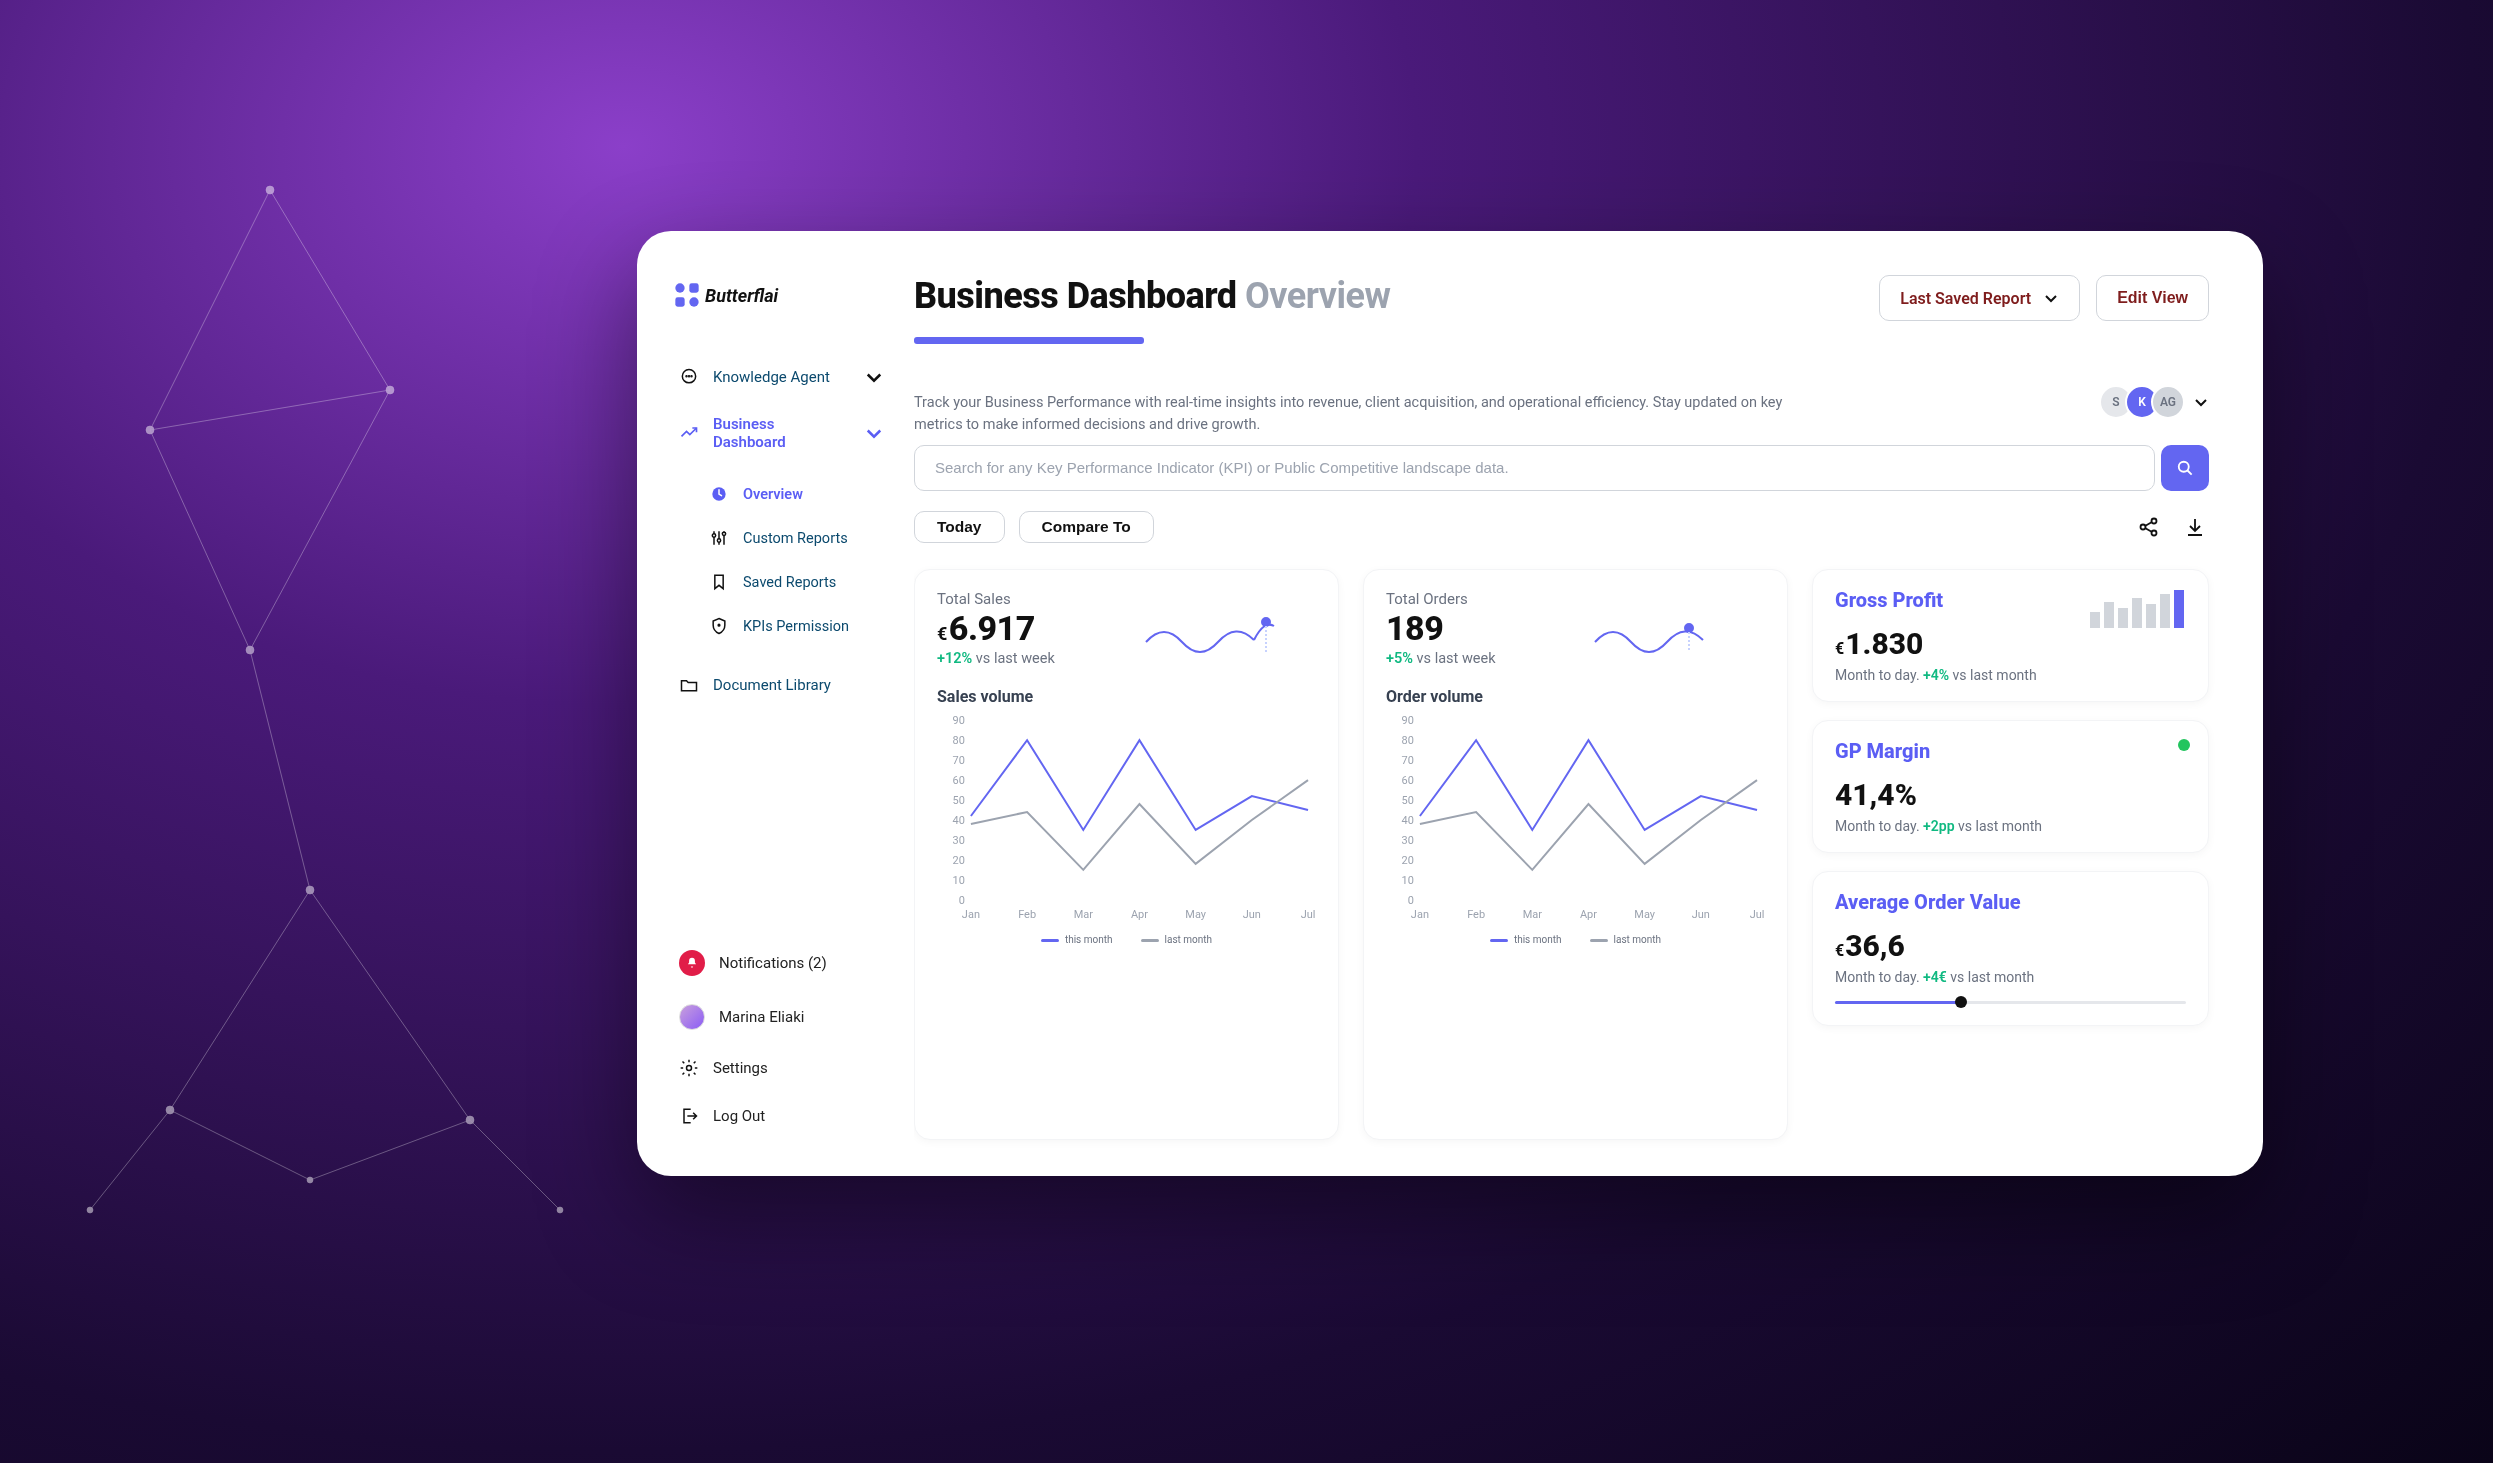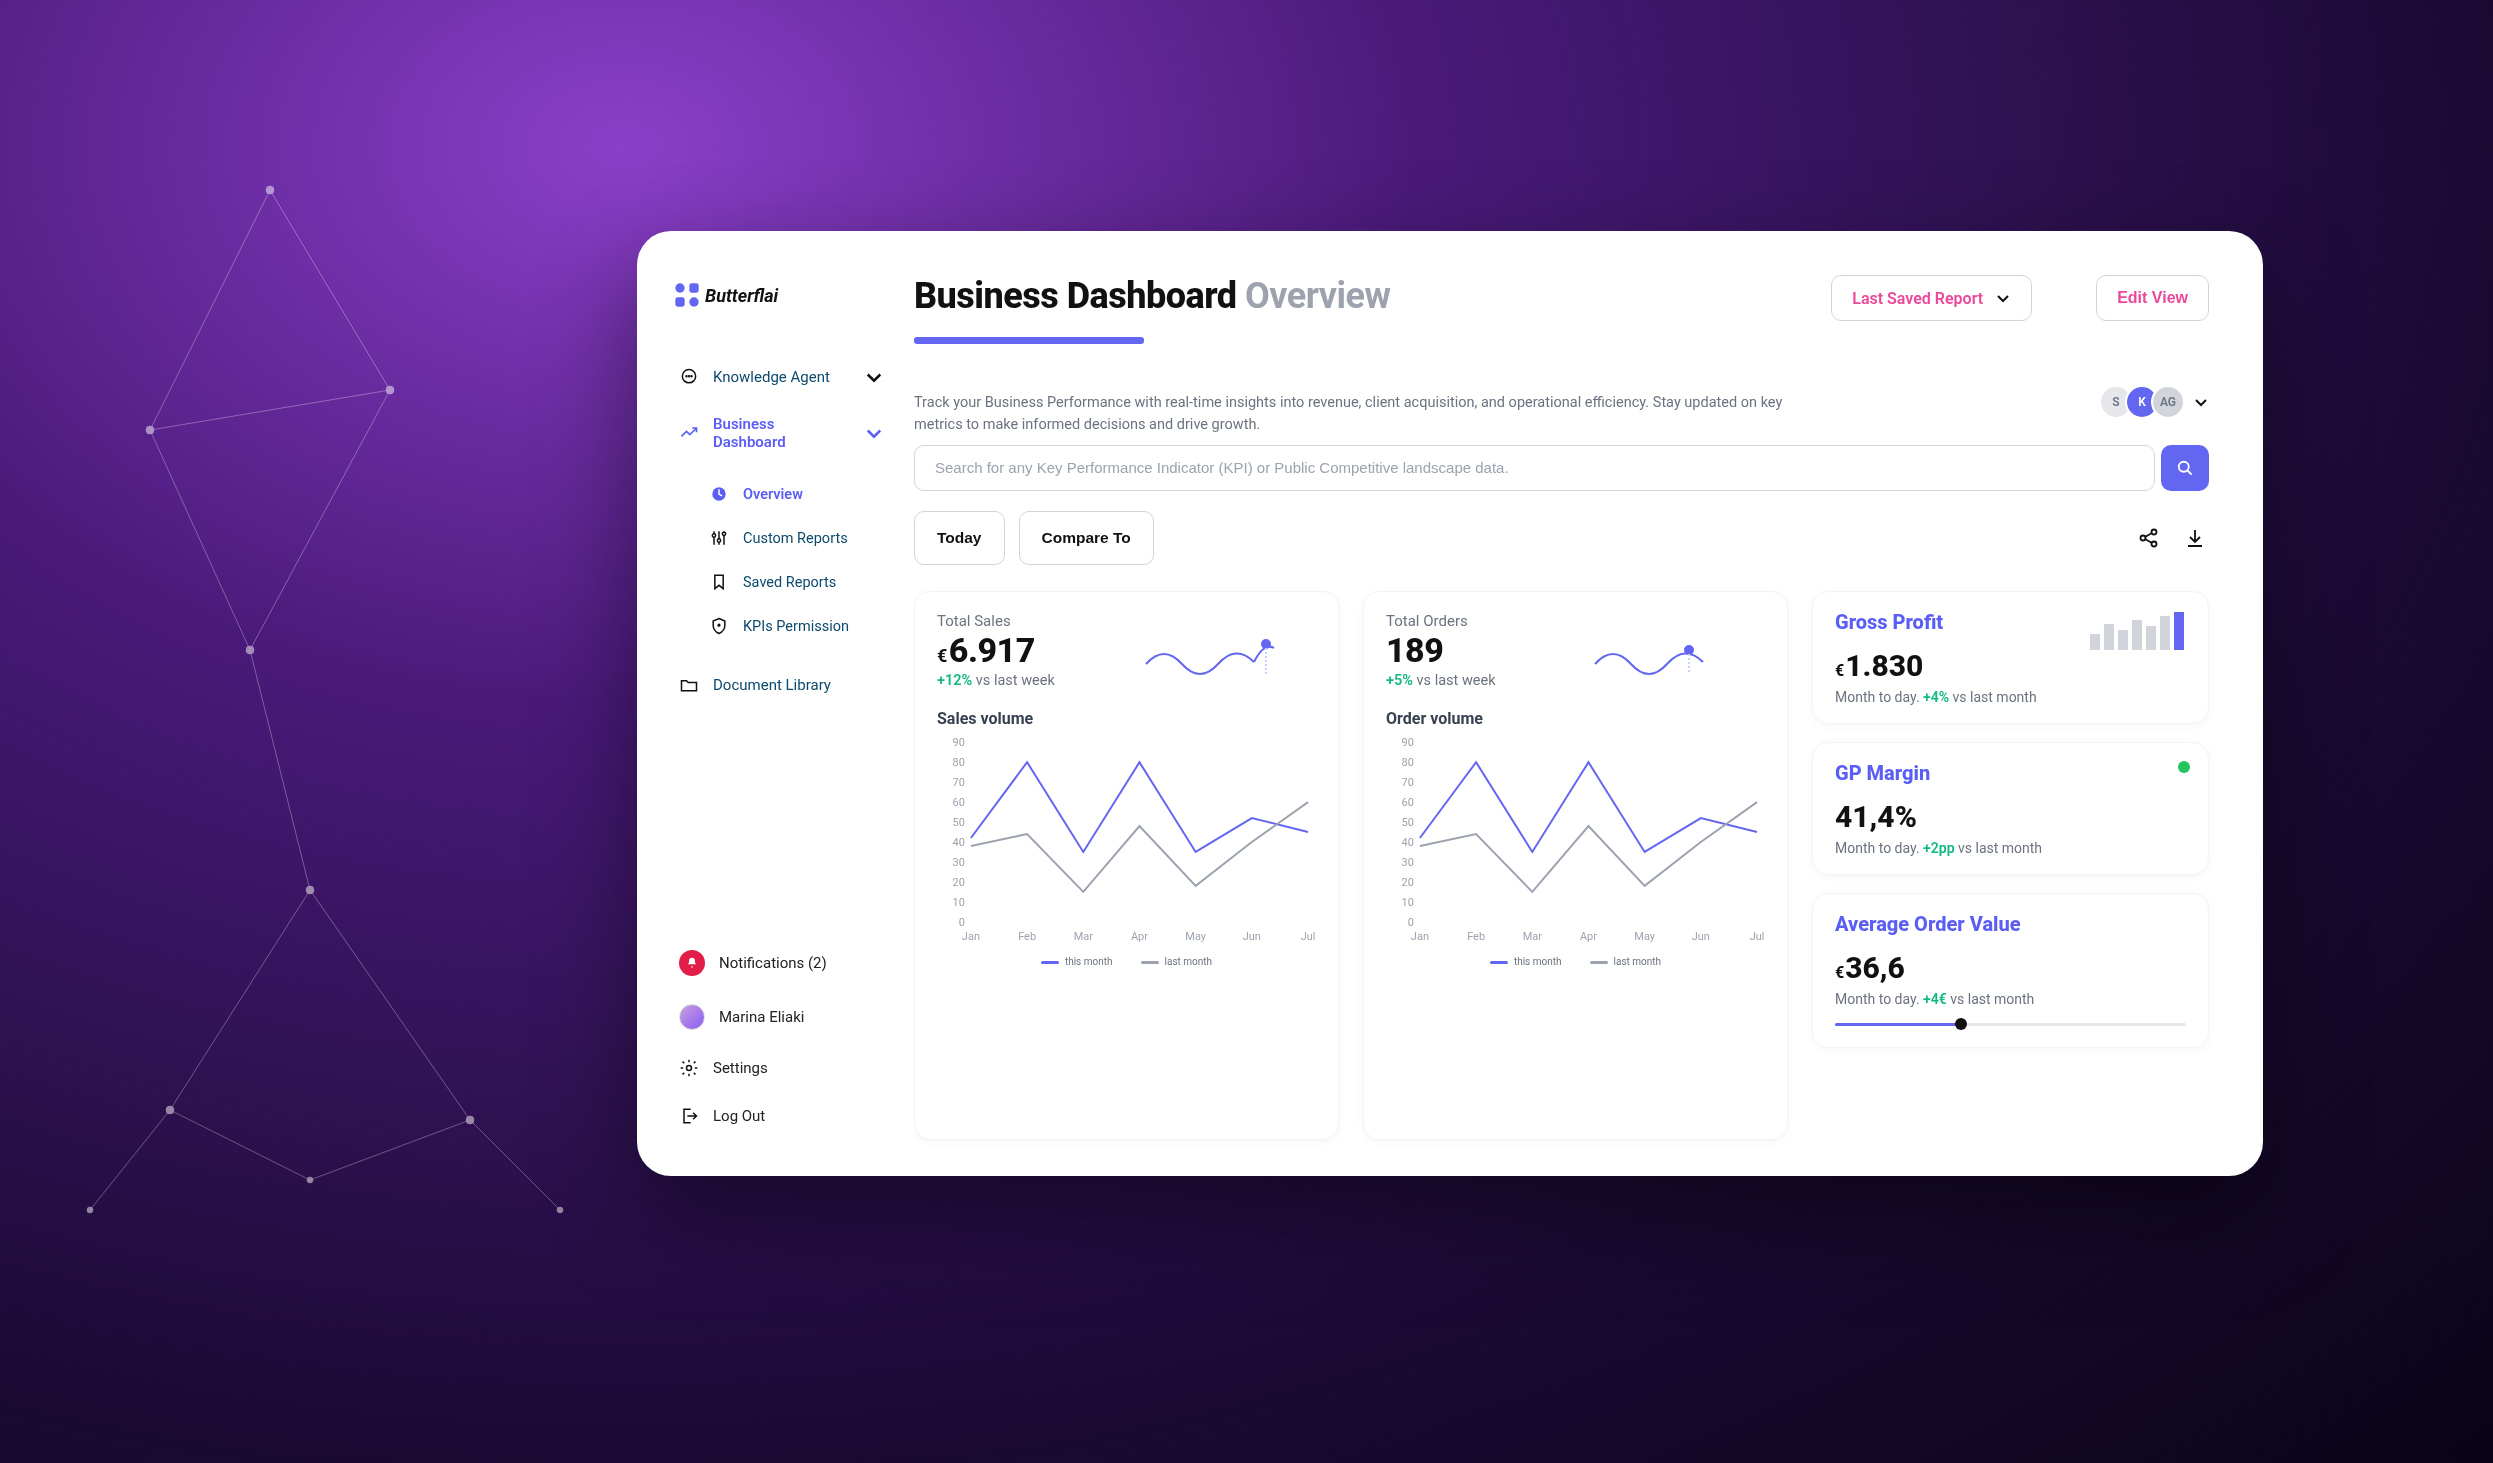--- a/index.html
+++ b/index.html
@@ -51,41 +51,41 @@
 
 .main { flex: 1; padding: 44px 54px 36px 0; display:flex; flex-direction:column; overflow:hidden; }
 
 .header { display: flex; align-items: flex-start; justify-content: space-between; }
 .titleblock { }
 .h1 { font-size: 36px; font-weight: 800; color: #111; letter-spacing: -0.5px; }
 .h1 .muted { color: #9CA3AF; font-weight: 700; }
 .underbar { width: 230px; height: 7px; background: #6366F1; border-radius: 3px; margin-top: 20px; }
 
 .header-actions { display: flex; gap: 16px; align-items: center; }
-.select, .btn { height: 46px; border: 1.5px solid #D1D5DB; border-radius: 10px; background: #fff; font-size: 16px; font-weight: 600; color: #ec4899; padding: 0 20px; display: flex; align-items: center; gap: 12px; cursor: pointer; margin-left: 48px; }
+.select, .btn { height: 46px; border: 1.5px solid #D1D5DB; border-radius: 10px; background: #fff; font-size: 16px; font-weight: 600; color: #7f1d1d; padding: 0 20px; display: flex; align-items: center; gap: 12px; cursor: pointer; }
 .select svg { width: 16px; height: 16px; }
 
 .subtext { color: #6B7280; font-size: 14.5px; margin-top: 24px; max-width: 900px; line-height: 1.55; }
 
 .rowtop { display:flex; align-items:center; margin-top: 24px; gap: 14px;}
 .avatars { margin-left: auto; display:flex; align-items:center; gap: 8px;}
 .avagroup { display:flex; }
 .ava { width: 34px; height: 34px; border-radius:50%; border:2px solid #fff; display:flex; align-items:center; justify-content:center; font-size:12px; font-weight:600; margin-left:-8px; }
 .ava:first-child{margin-left:0;}
 .ava.a1{background:#E5E7EB;color:#6B7280;}
 .ava.a2{background:#6366F1;color:#fff;}
 .ava.a3{background:#D1D5DB;color:#6B7280;}
 
 .searchrow { display:flex; gap:6px; margin-top: 8px; width: 100%; align-items: flex-end; }
 .search { flex:1; height: 46px; border:1.5px solid #D1D5DB; border-radius:10px; padding: 0 20px; font-size:15px; color:#111; }
 .search::placeholder{color:#9CA3AF;}
 .searchbtn { width:48px; height:46px; border-radius:10px; background:#6366F1; display:flex; align-items:center; justify-content:center; cursor:pointer; }
 
 .filterrow { display:flex; align-items:center; gap:14px; margin-top: 20px; }
-.chipbtn { height: 54px; border:1.5px solid #D1D5DB; border-radius:10px; padding:0 22px; font-size:15.5px; font-weight:600; color:#111; background:#fff; cursor:pointer; }
+.chipbtn { height: 32px; border:1.5px solid #D1D5DB; border-radius:10px; padding:0 22px; font-size:15.5px; font-weight:600; color:#111; background:#fff; cursor:pointer; }
 .iconactions { margin-left:auto; display:flex; gap:18px; }
 .iconbtn { width:28px; height:28px; cursor:pointer; display:flex; align-items:center; justify-content:center;}
 
 
 .grid { display:flex; gap: 24px; margin-top: 26px; flex:1; min-height:0; }
 .col-big { width: 425px; background:#fff; border-radius:16px; padding: 20px 22px; box-shadow: 0 2px 8px rgba(0,0,0,0.04); border:1px solid #F3F4F6;}
 .col-side { flex:1; display:flex; flex-direction:column; gap:18px; }
 .kcard { background:#fff; border-radius:16px; padding:18px 22px; box-shadow:0 2px 8px rgba(0,0,0,0.04); border:1px solid #F3F4F6; position:relative;}
 
 .metric-label { color:#6B7280; font-size:15px; }

